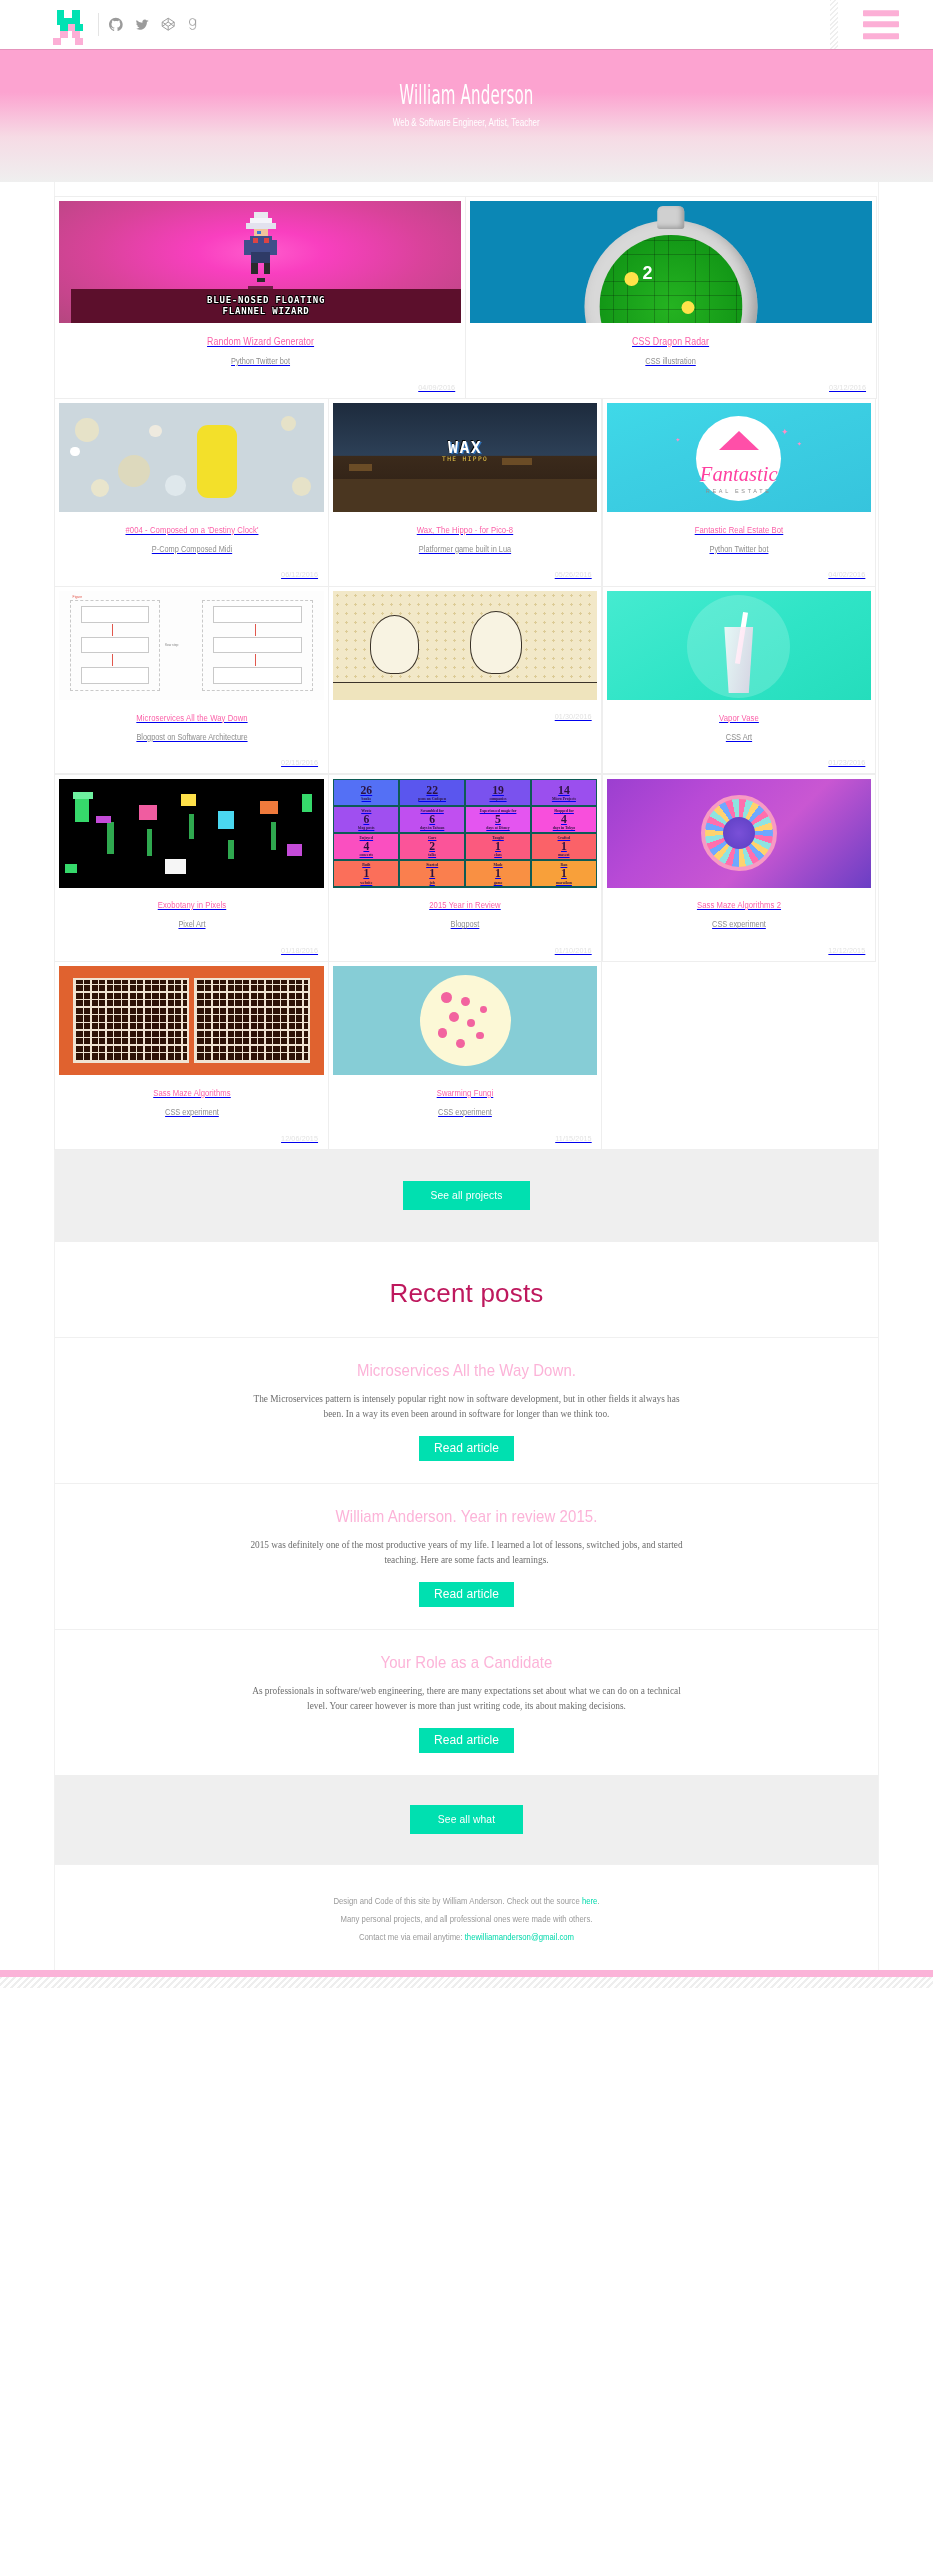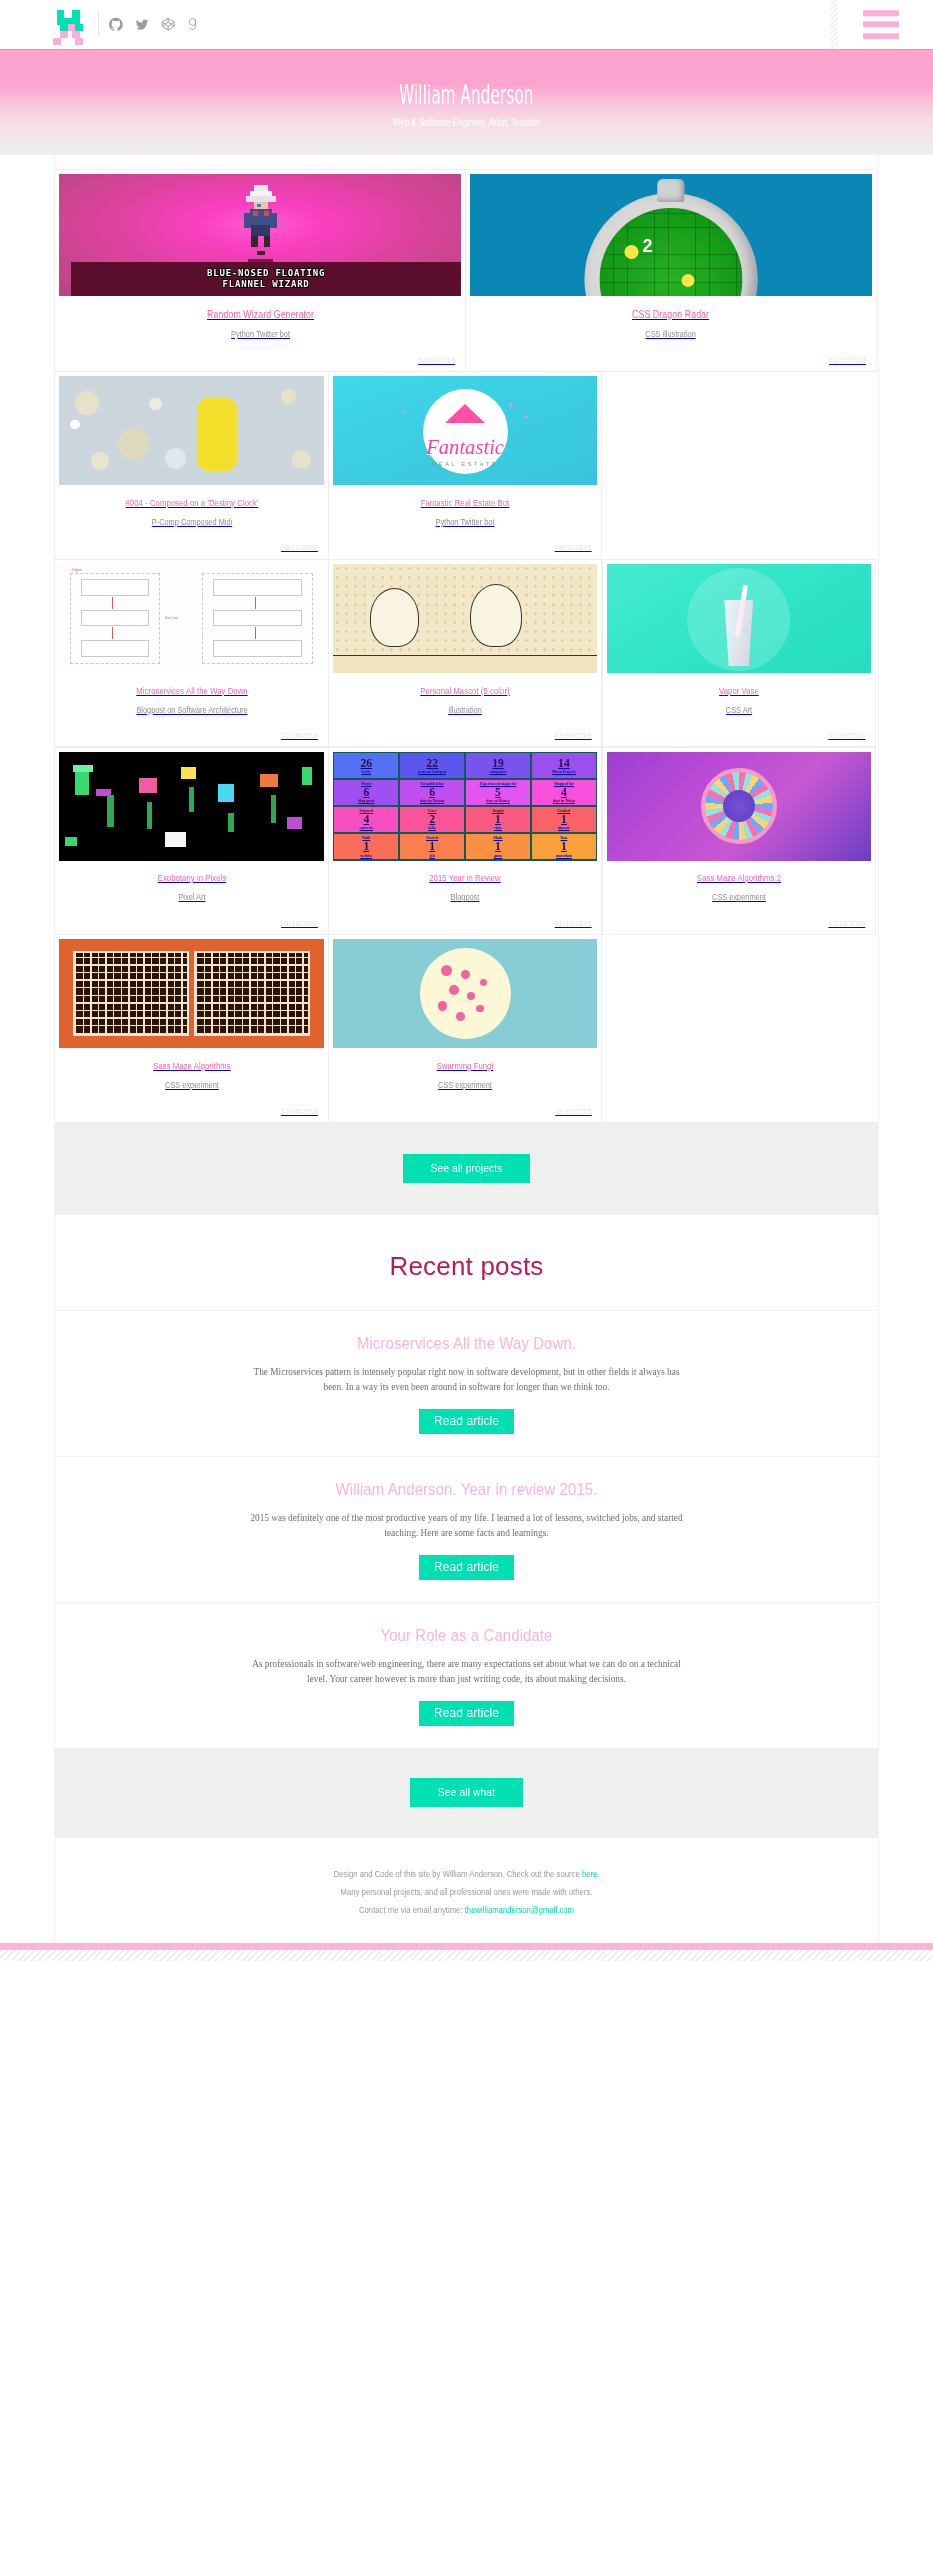--- a/index.html
+++ b/index.html
@@ -34,21 +34,21 @@
   .burger span { display: block; width: 36px; height: 6.2px; background: #fcafd6; border-radius: 0.7px;}
   .zigzag-rail {
     position: absolute; right: 95px; top: 0; bottom: 0; width: 8.2px;
     background:
       repeating-linear-gradient(135deg, #e9e9e9 0 1.4px, #ffffff 1.4px 3.4px);
     opacity: .75;
   }
 
   
   .hero {
-    height: 106px;
+    height: 133px;
     background: linear-gradient(to bottom, #fca3d0 0%, #fca3d0 32%, #f6dbe5 66%, #efefef 100%);
     display: flex; flex-direction: column; align-items: center;
     padding-top: 29px;
     border-top: 1.4px solid #e493bb;
     position: relative;
   }
   .hero h1 {
     font-size: 27px; font-weight: 300; color: #ffffff; letter-spacing: 0.3px;
     font-family: "DejaVu Sans Condensed", "Liberation Sans Narrow", "Liberation Sans", sans-serif;
     transform: scaleX(.62); transform-origin: center;
@@ -476,20 +476,38 @@
             <div class="pill2"></div>
           </div>
         </div>
         <div class="card-body">
           <div class="card-title">#004 - Composed on a 'Destiny Clock'</div>
           <div class="card-sub">P-Comp Composed Midi</div>
         </div>
         <div class="card-date">06/12/2016</div>
       </a>
 
+      <a class="card" href="#">
+        <div class="thumb">
+          <div class="t-wax">
+            <div class="sky"></div>
+            <div class="blk" style="left:6%;top:56%;width:23.4px;height:6.9px;"></div>
+            <div class="blk" style="left:64%;top:50%;width:30px;height:6.9px;"></div>
+            <div class="blk" style="left:30%;top:70%;width:19px;height:6.9px;"></div>
+            <div class="ground"></div>
+            <div class="ttl">WAX</div>
+            <div class="sub">THE HIPPO</div>
+          </div>
+        </div>
+        <div class="card-body">
+          <div class="card-title">Wax, The Hippo - for Pico-8</div>
+          <div class="card-sub">Platformer game built in Lua</div>
+        </div>
+        <div class="card-date">05/26/2016</div>
+      </a>
 
       <a class="card" href="#">
         <div class="thumb">
           <div class="t-fre">
             <div class="circ"></div>
             <div class="house"></div>
             <div class="star" style="left:66%;top:22%;">✦</div>
             <div class="star" style="left:72%;top:34%;font-size:6.2px;">✦</div>
             <div class="star" style="left:26%;top:30%;font-size:6.2px;">✦</div>
             <div class="name">Fantastic</div>
@@ -532,24 +550,20 @@
       </a>
 
       <a class="card" href="#">
         <div class="thumb">
           <div class="t-mascot">
             <div class="dotgrid"></div>
             <div class="blob" style="left:14%;top:22%;width:49px;height:59px;"></div>
             <div class="blob" style="left:52%;top:18%;width:52px;height:63px;"></div>
             <div class="band"></div>
           </div>
-        </div>
-        <div class="card-body">
-          <div class="card-title">Personal Mascot (5 color)</div>
-          <div class="card-sub">Illustration</div>
         </div>
         <div class="card-date">01/30/2016</div>
       </a>
 
       <a class="card" href="#">
         <div class="thumb">
           <div class="t-vase">
             <div class="circle"></div>
             <div class="straw"></div>
             <div class="glass"></div>

